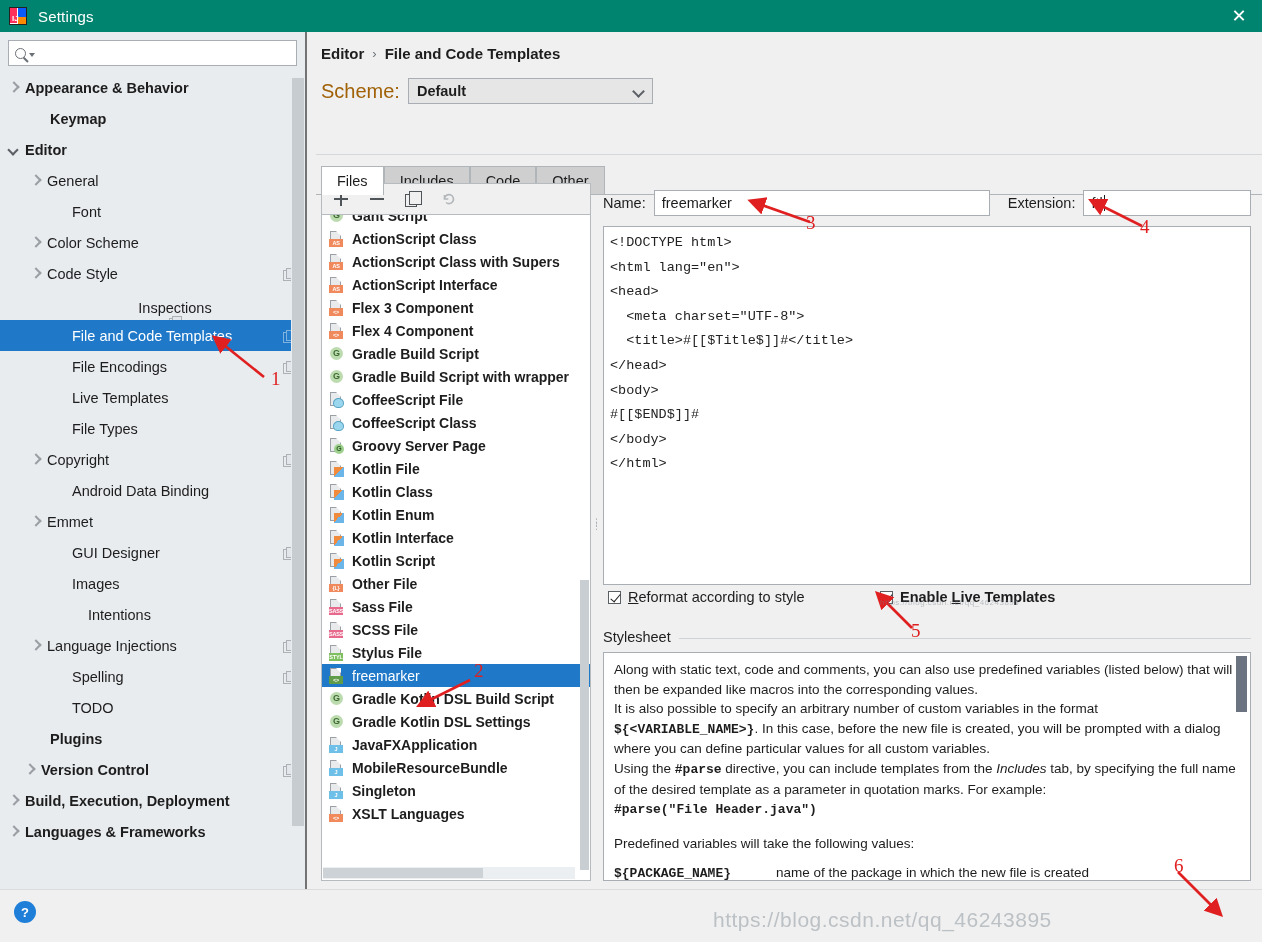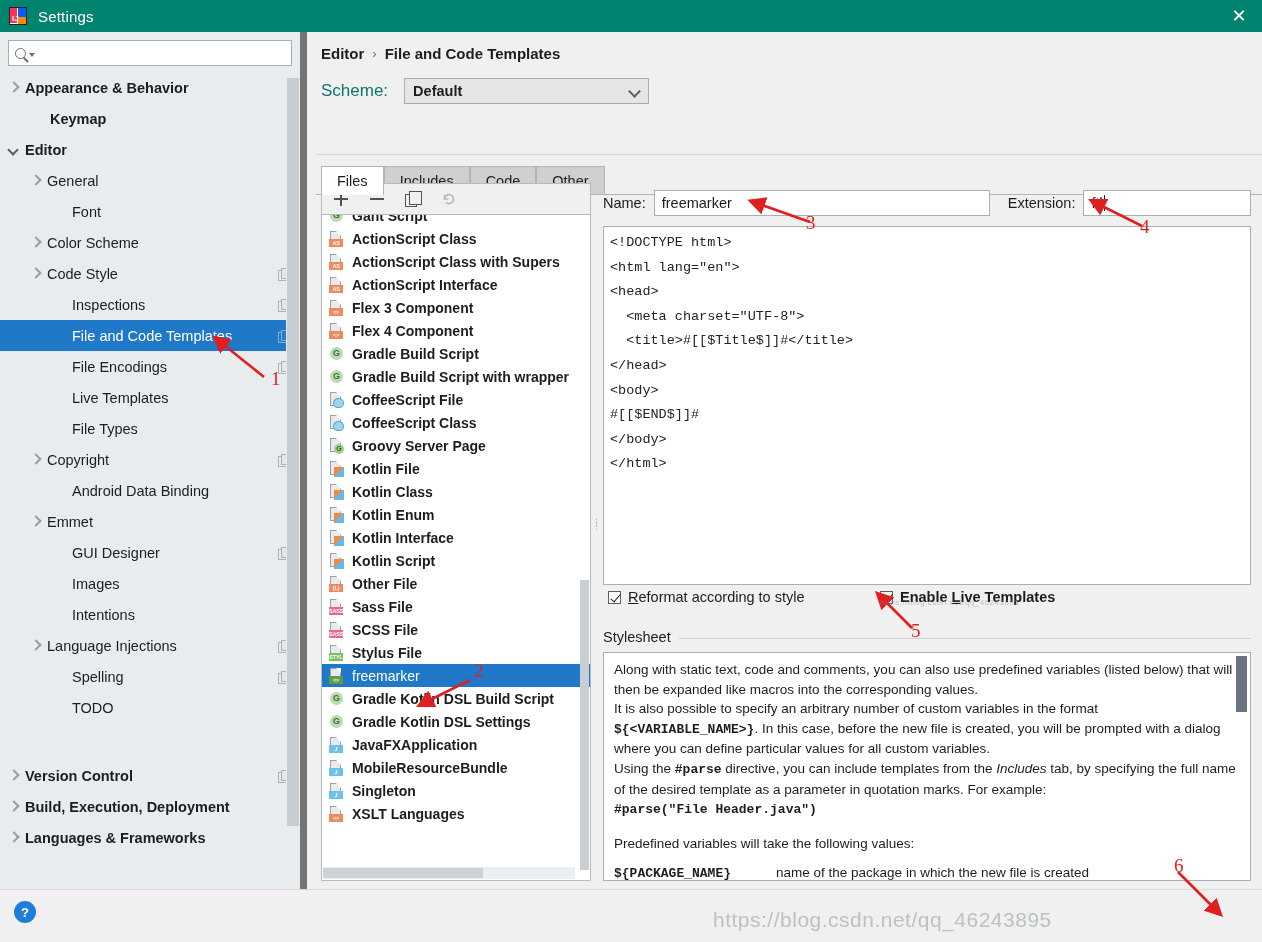--- a/index.html
+++ b/index.html
@@ -25,21 +25,21 @@
   .tb-title { color:#fff; font-size:15px; margin-left:11px; letter-spacing:.2px; }
   .tb-close {
     position:absolute; right:0; top:0; width:46px; height:32px;
     display:flex; align-items:center; justify-content:center;
     color:#fff; font-size:18px; line-height:1; font-family:"Liberation Sans", sans-serif;
   }
 
   
   .sidebar {
     position:absolute; left:0; top:32px; width:307px; height:857px;
-    background:#e8ecef; border-right:7px solid #737373;
+    background:#e8ecef; border-right:2px solid #737373;
   }
   .search-wrap { padding:8px 8px 6px 8px; }
   .search-box {
     height:26px; background:#fff; border:1px solid #a8aeb4;
     display:flex; align-items:center; padding:0 6px; position:relative;
   }
   .mag { width:11px; height:11px; border:1.6px solid #6b7076; border-radius:50%; position:relative; flex:none; }
   .mag::after { content:""; position:absolute; right:-4px; bottom:-3px; width:6px; height:1.6px; background:#6b7076; transform:rotate(45deg); }
   .carat { width:0;height:0;border-left:3.5px solid transparent;border-right:3.5px solid transparent;border-top:4px solid #6b7076; margin-left:3px; margin-top:4px; }
   .search-input { border:none; outline:none; flex:1; font-size:13px; font-family:"Liberation Sans", sans-serif; margin-left:5px; background:transparent; }
@@ -85,21 +85,21 @@
     background:#1f7fd8; color:#fff; font-size:13px; font-weight:bold;
     display:flex; align-items:center; justify-content:center;
   }
 
   
   .right { position:absolute; left:308px; top:32px; width:954px; height:857px; background:#f0f0f0; }
   .breadcrumb { position:absolute; left:13px; top:13px; font-size:15px; font-weight:bold; color:#1d1d1d; display:flex; align-items:center; gap:8px; }
   .breadcrumb .sep { color:#6c7277; font-weight:normal; font-size:13px; }
 
   .scheme-row { position:absolute; left:13px; top:46px; display:flex; align-items:center; }
-  .scheme-lbl { font-size:17px; color:#0f766e; margin-right:16px; }
+  .scheme-lbl { font-size:20px; color:#a16207; margin-right:8px; }
   .combo {
     width:245px; height:26px; background:#e6e6e6; border:1px solid #a8aeb4;
     display:flex; align-items:center; padding:0 8px; position:relative;
   }
   .combo .cv { font-size:14.5px; font-weight:bold; color:#1d1d1d; }
   .combo .chev { position:absolute; right:9px; top:8px; width:9px;height:9px;
     border-right:2px solid #5c6065; border-bottom:2px solid #5c6065; transform:rotate(45deg); }
 
   .hr { position:absolute; left:8px; right:0; top:122px; height:1px; background:#d4d8db; }
 
@@ -253,21 +253,21 @@
         </div>
         <div class="tnode" style="padding-left: 30px;">
           <span class="arrow r"></span>
           <span class="lbl">Color Scheme</span>
         </div>
         <div class="tnode" style="padding-left: 30px;">
           <span class="arrow r"></span>
           <span class="lbl">Code Style</span>
           <span class="copy-ic"></span>
         </div>
-        <div class="tnode" style="padding-left: 55px;">
+        <div class="tnode" style="padding-left: 55px; flex-direction: column;">
           <span class="arrow "></span>
           <span class="lbl">Inspections</span>
           <span class="copy-ic"></span>
         </div>
         <div class="tnode sel" style="padding-left: 55px;">
           <span class="arrow "></span>
           <span class="lbl">File and Code Templates</span>
           <span class="copy-ic"></span>
         </div>
         <div class="tnode" style="padding-left: 55px;">
@@ -298,39 +298,43 @@
         </div>
         <div class="tnode" style="padding-left: 55px;">
           <span class="arrow "></span>
           <span class="lbl">GUI Designer</span>
           <span class="copy-ic"></span>
         </div>
         <div class="tnode" style="padding-left: 55px;">
           <span class="arrow "></span>
           <span class="lbl">Images</span>
         </div>
-        <div class="tnode" style="padding-left: 55px;">
+        <div class="tnode" style="padding-left: 55px; gap: 16px;">
           <span class="arrow "></span>
           <span class="lbl">Intentions</span>
         </div>
         <div class="tnode" style="padding-left: 30px;">
           <span class="arrow r"></span>
           <span class="lbl">Language Injections</span>
           <span class="copy-ic"></span>
         </div>
         <div class="tnode" style="padding-left: 55px;">
           <span class="arrow "></span>
           <span class="lbl">Spelling</span>
           <span class="copy-ic"></span>
         </div>
         <div class="tnode" style="padding-left: 55px;">
           <span class="arrow "></span>
           <span class="lbl">TODO</span>
         </div>
-        <div class="tnode bold" style="padding-left: 8px; margin-top: 37px;">
+        <div class="tnode bold" style="padding-left: 33px;">
+          <span class="arrow "></span>
+          <span class="lbl">Plugins</span>
+        </div>
+        <div class="tnode bold" style="padding-left: 24px;">
           <span class="arrow r"></span>
           <span class="lbl">Version Control</span>
           <span class="copy-ic"></span>
         </div>
         <div class="tnode bold" style="padding-left: 8px;">
           <span class="arrow r"></span>
           <span class="lbl">Build, Execution, Deployment</span>
         </div>
         <div class="tnode bold" style="padding-left: 8px;">
           <span class="arrow r"></span>

